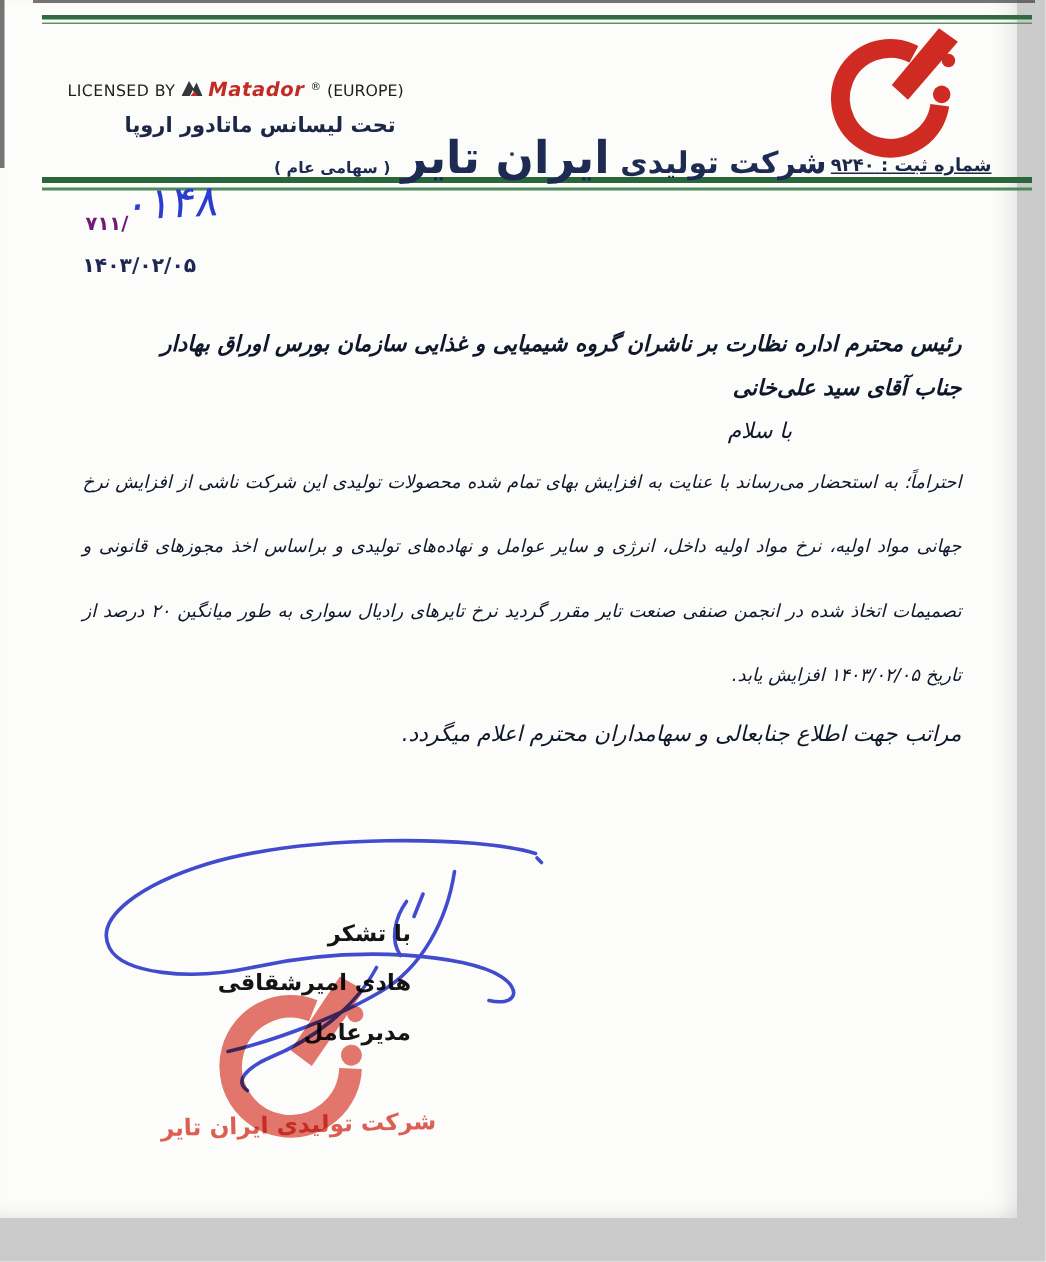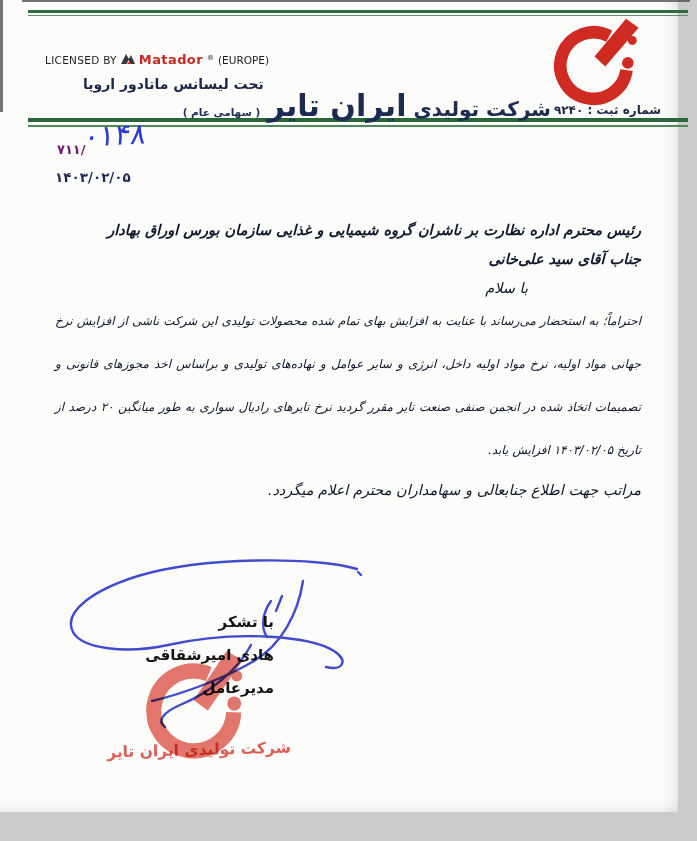--- a/index.html
+++ b/index.html
@@ -33,21 +33,21 @@
 
   
   .licensed-row {
     position: absolute; left: 45px; top: 49px;
     display: flex; align-items: baseline; gap: 4px;
     white-space: nowrap;
   }
   .licensed-label { font-size: 10.5px; color: #1d1d1d; letter-spacing: .3px; }
   .matador-mark { position: relative; top: 1px; }
   .matador-word {
-    font-size: 13px; font-weight: bold; 
+    font-size: 13px; font-weight: bold; font-style: italic;
     color: #c42a24; letter-spacing: .4px;
   }
   .reg-mark { font-size: 7px; color: #1d1d1d; vertical-align: super; position: relative; top: -4px; }
   .europe-label { font-size: 10.5px; color: #1d1d1d; }
   .licensed-fa {
     position: absolute; left: 39px; top: 76px;
     font-size: 14px; font-weight: bold; color: #1c2747;
     direction: rtl;
     margin-left: 44px;
   }
@@ -57,20 +57,21 @@
     position: absolute; right: 146px; top: 56px;
     direction: rtl; white-space: nowrap; color: #1d2a52; margin-top: 32px;
   }
   .company-prefix { font-size: 20px; font-weight: 600; }
   .company-name { font-size: 30px; font-weight: 700; margin: 0 2px; letter-spacing: 1px; }
   .company-type { font-size: 10.5px; font-weight: 600; }
   .reg-number {
     position: absolute; right: 36px; top: 103px;
     font-size: 12px; font-weight: bold; color: #1c2747;
     direction: rtl;
+    text-decoration: underline;
   }
   .iran-tire-logo { position: absolute; right: 52px; top: 17px; }
 
   
   .ref-printed {
     position: absolute; left: 57px; top: 142px;
     font-size: 13px; font-weight: 600; color: #701a75;
   }
   .ref-hand {
     position: absolute; left: 84px; top: 118px;

